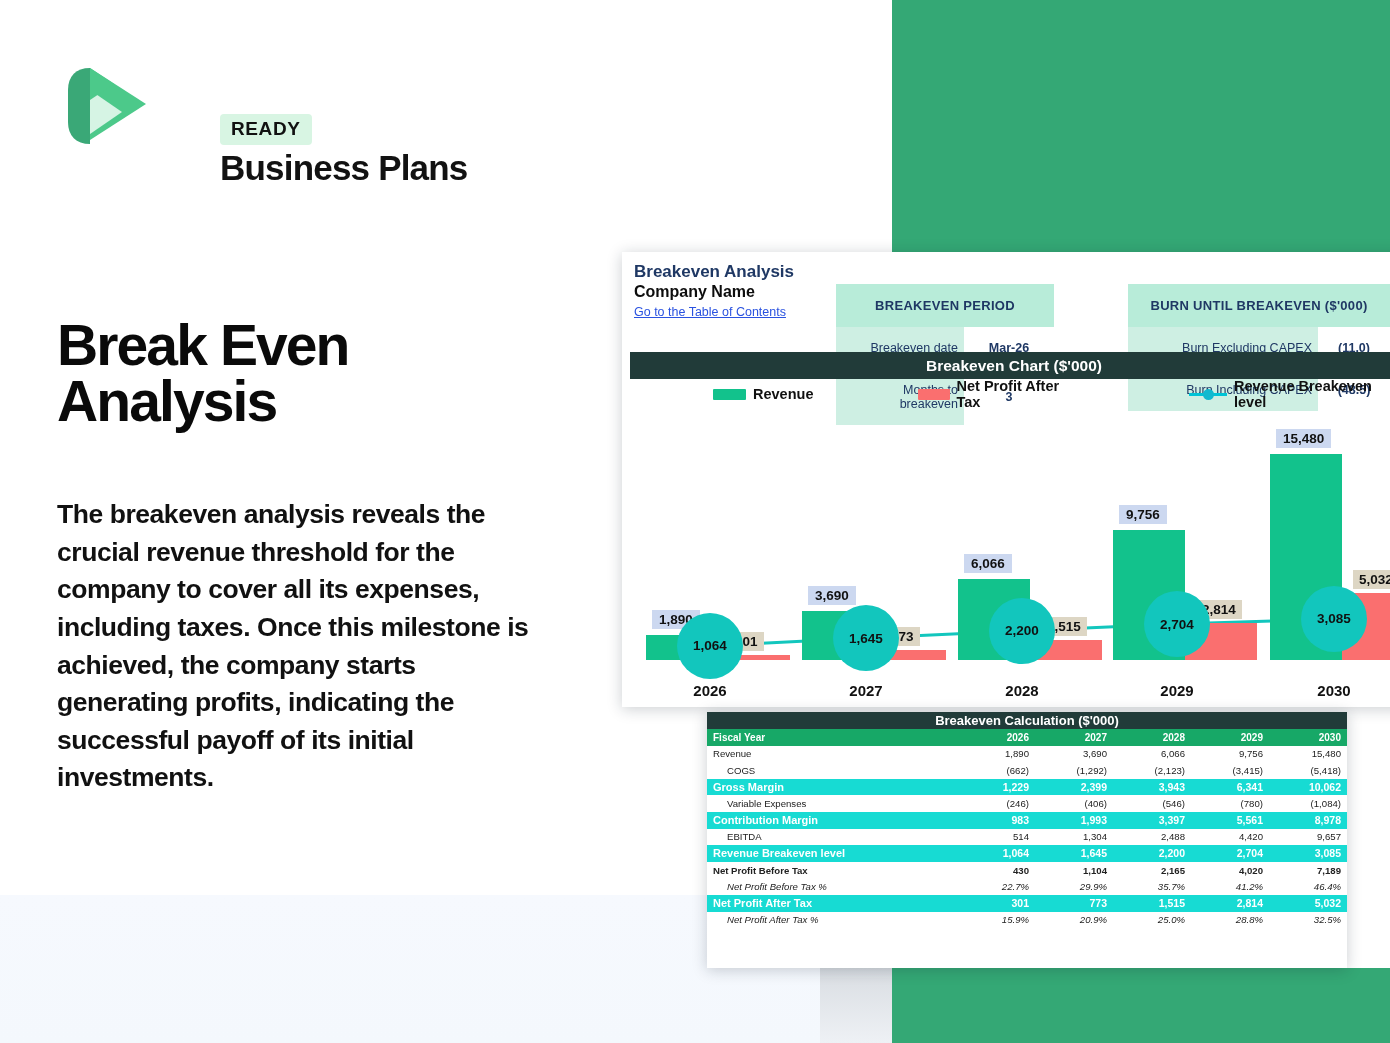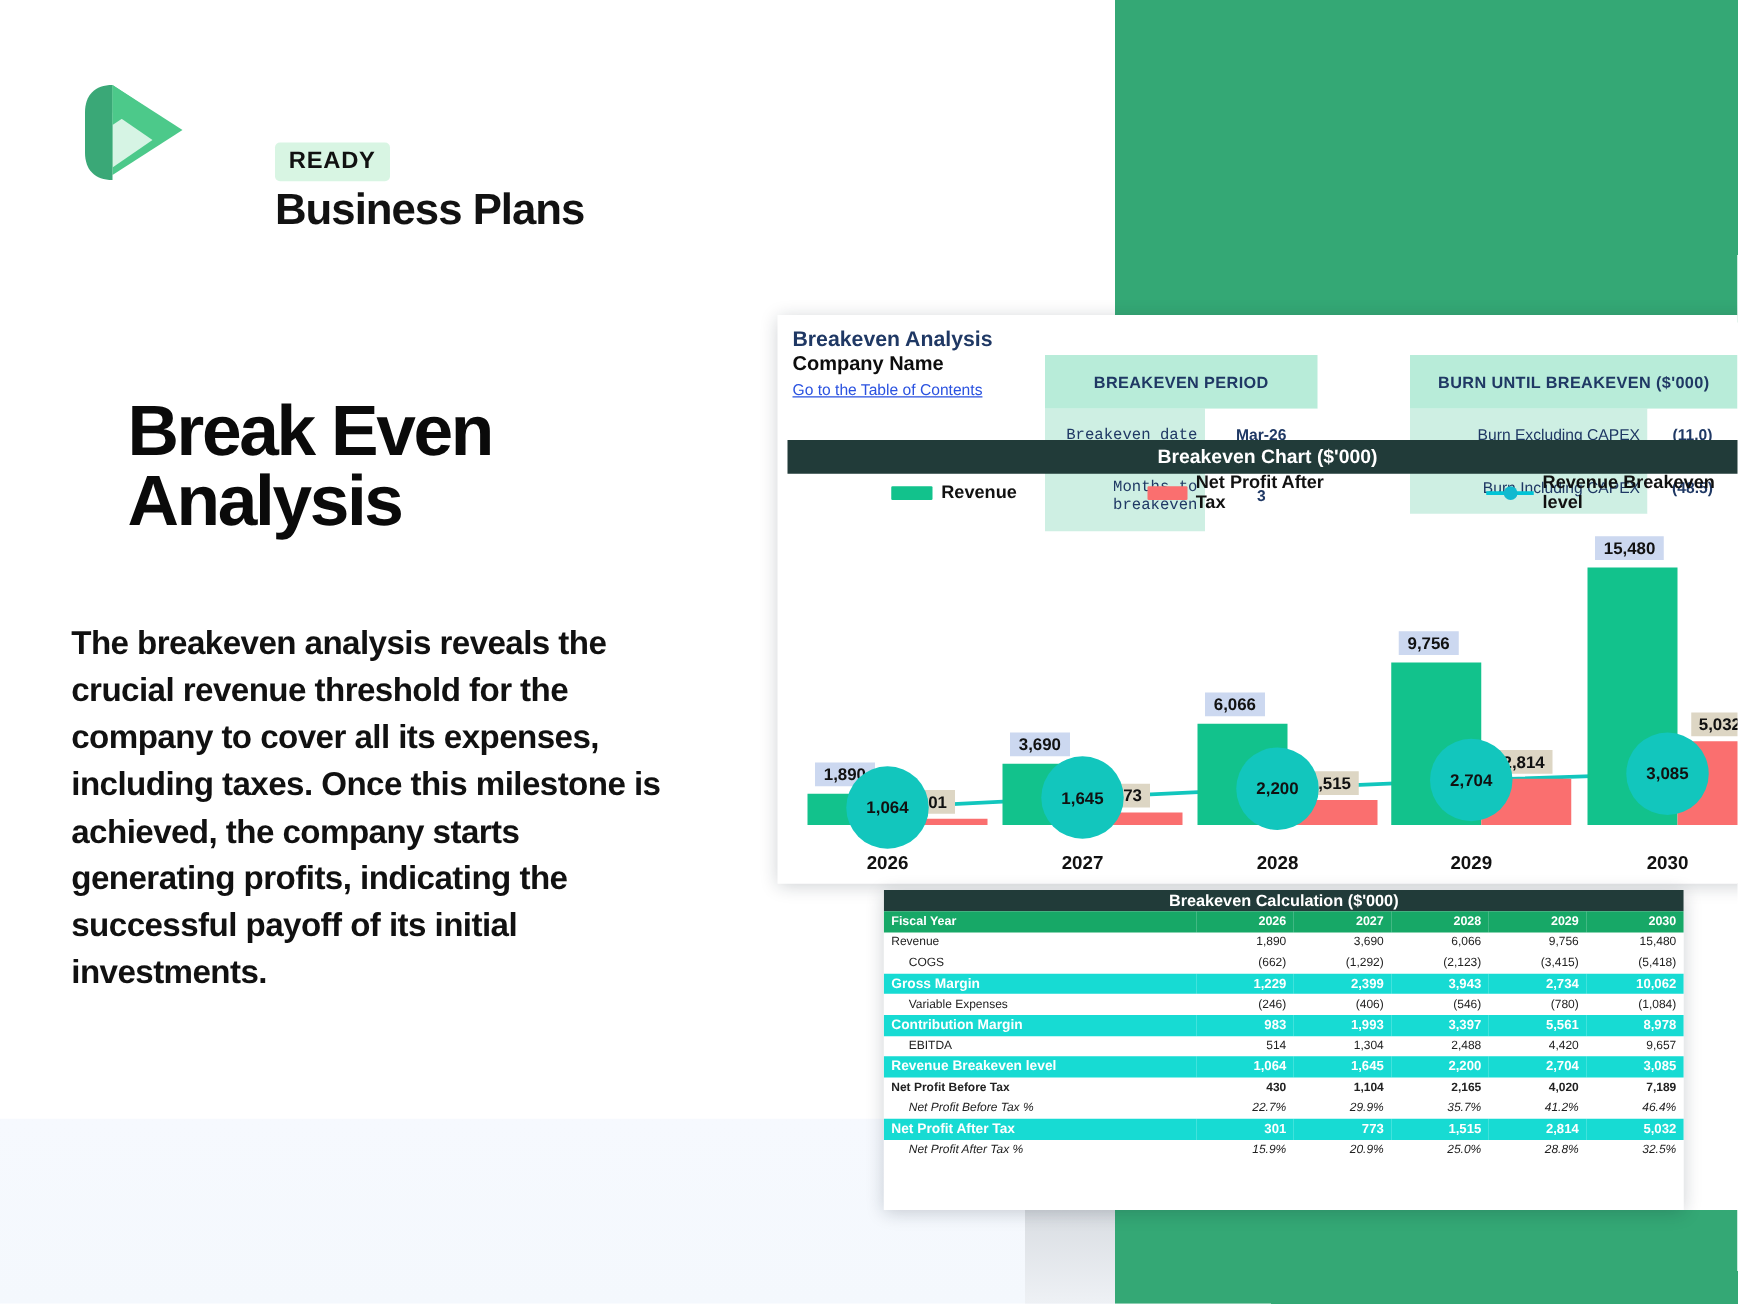--- a/index.html
+++ b/index.html
@@ -38,21 +38,21 @@
   }
   .brand-name {
     font-size: 35px; font-weight: 800; color: #121212;
     letter-spacing: -0.8px; margin-top: 3px; white-space: nowrap;
   }
 
   
   .headline {
     position: absolute; left: 57px; top: 318px; width: 520px;
     font-size: 57px; font-weight: 800; line-height: 0.98;
-    letter-spacing: -1.9px; color: #0a0a0a; margin-left: 45px;
+    letter-spacing: -1.9px; color: #0a0a0a;
   }
   .body-copy {
     position: absolute; left: 57px; top: 496px; width: 490px;
     font-size: 26.5px; font-weight: 700; line-height: 1.42;
     letter-spacing: -0.45px; color: #111;
   }
 
   
   .card {
     position: absolute; background: #ffffff;
@@ -68,21 +68,21 @@
   
   .mini { position: absolute; border-collapse: collapse; font-size: 12.5px; }
   .mini td { padding: 14px 6px; height: 20px; }
   .mini .hdr {
     background: #b8ecd9; color: #1f3864; font-weight: 700; text-align: center;
     letter-spacing: 0.3px; font-size: 13px;
   }
   .mini .lbl { background: #ceefe3; color: #1f3864; text-align: right; }
   .mini .val { background: #ffffff; color: #1f3864; font-weight: 700; text-align: center; }
   #mini-period { left: 836px; top: 284px; width: 218px; }
-  #mini-period .lbl { width: 128px; font-family: Liberation Mono, monospace; }
+  #mini-period .lbl { width: 128px; }
   #mini-burn   { left: 1128px; top: 284px; width: 262px; }
   #mini-burn .lbl { width: 190px; }
 
   
   .chart-title-bar {
     position: absolute; left: 630px; top: 352px; width: 768px; height: 27px;
     background: #213b39; color: #fff; font-size: 15.5px; font-weight: 700;
     display: flex; align-items: center; justify-content: center;
   }
   .legend {
@@ -298,21 +298,21 @@
             <td class="num">(1,292)</td>
             <td class="num">(2,123)</td>
             <td class="num">(3,415)</td>
             <td class="num">(5,418)</td>
           </tr>
           <tr class="teal">
             <td>Gross Margin</td>
             <td class="num">1,229</td>
             <td class="num">2,399</td>
             <td class="num">3,943</td>
-            <td class="num">2,734</td>
+            <td class="num">6,341</td>
             <td class="num">10,062</td>
           </tr>
           <tr>
             <td class="indent">Variable Expenses</td>
             <td class="num">(246)</td>
             <td class="num">(406)</td>
             <td class="num">(546)</td>
             <td class="num">(780)</td>
             <td class="num">(1,084)</td>
           </tr>

